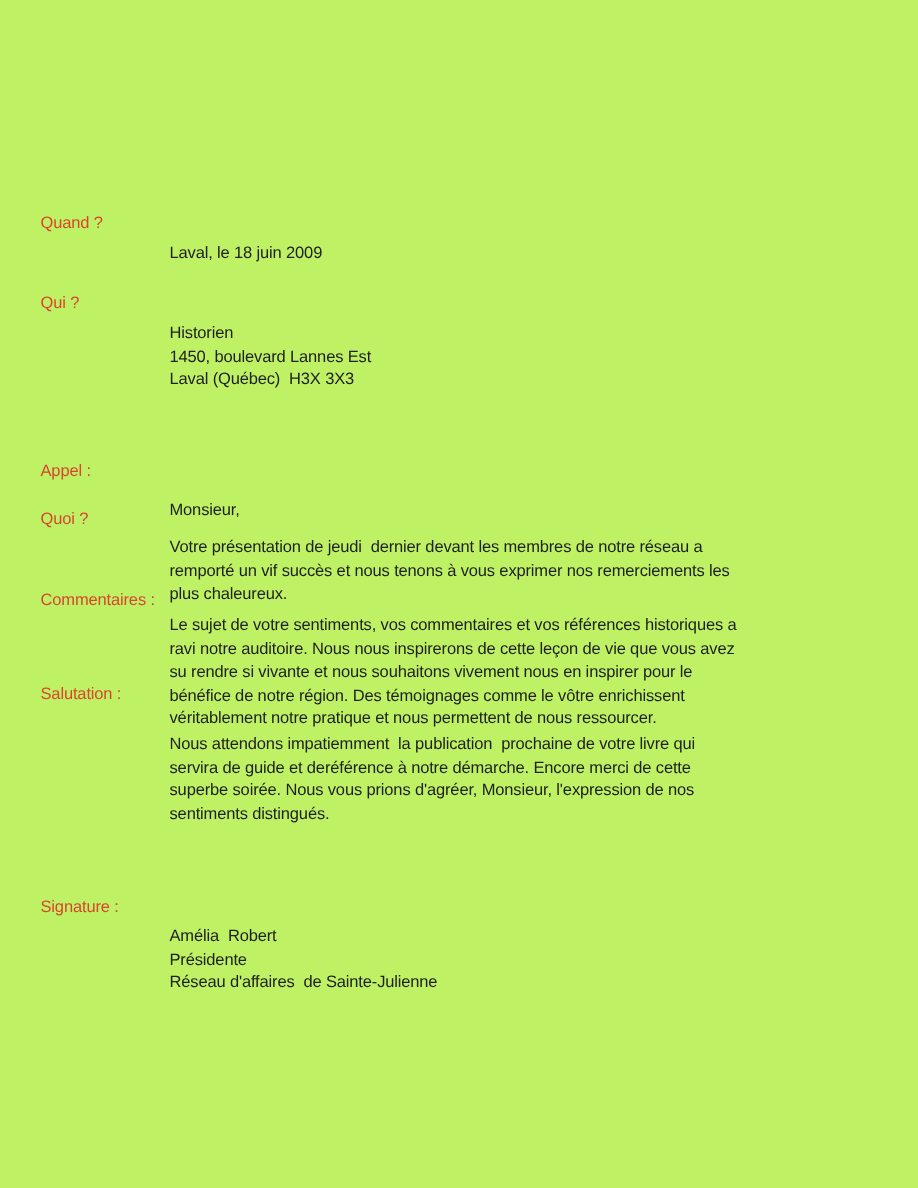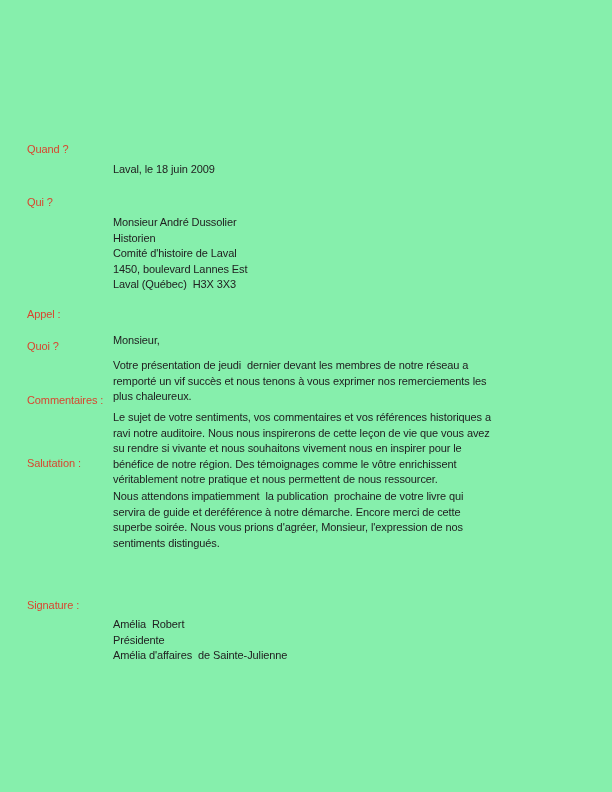--- a/index.html
+++ b/index.html
@@ -1,19 +1,19 @@
 <!DOCTYPE html>
 <html><head>
 <meta charset="utf-8">
 <style>
   html,body{margin:0;padding:0;background:#ffffff;}
   .page{
     position:relative;
     width:612px;height:792px;
-    background:#86efac;
+    background:#bef264;
     font-family:"Liberation Sans", sans-serif;
     font-size:11px;
     color:#212121;
     overflow:hidden;
   }
   .label{
     position:absolute;
     left:27px;
     color:#d9452f;
     white-space:pre;
@@ -35,23 +35,21 @@
 <body>
 
 <div class="page">
   <div>
       <div class="label" style="top: 142px;">Quand ?</div>
       <div class="content" style="top: 142px;">
         <div class="line">Laval, le 18 juin 2009</div>
       </div>
       <div class="label" style="top: 195px;">Qui ?</div>
       <div class="content" style="top: 195px;">
-        <div class="line">Monsieur André Dussolier</div>
         <div class="line">Historien</div>
-        <div class="line">Comité d'histoire de Laval</div>
         <div class="line">1450, boulevard Lannes Est</div>
         <div class="line">Laval (Québec)  H3X 3X3</div>
       </div>
       <div class="label" style="top: 307px;">Appel :</div>
       <div class="content" style="top: 313px;">
         <div class="line">Monsieur,</div>
       </div>
       <div class="label" style="top: 339px;">Quoi ?</div>
       <div class="content" style="top: 338px;">
         <div class="line">Votre présentation de jeudi  dernier devant les membres de notre réseau a</div>
@@ -70,16 +68,16 @@
       <div class="content" style="top: 469px;">
         <div class="line">Nous attendons impatiemment  la publication  prochaine de votre livre qui</div>
         <div class="line">servira de guide et deréférence à notre démarche. Encore merci de cette</div>
         <div class="line">superbe soirée. Nous vous prions d'agréer, Monsieur, l'expression de nos</div>
         <div class="line">sentiments distingués.</div>
       </div>
       <div class="label" style="top: 598px;">Signature :</div>
       <div class="content" style="top: 597px;">
         <div class="line">Amélia  Robert</div>
         <div class="line">Présidente</div>
-        <div class="line">Amélia d'affaires  de Sainte-Julienne</div>
+        <div class="line">Réseau d'affaires  de Sainte-Julienne</div>
       </div>
     </div>
 </div>
 
 </body></html>

